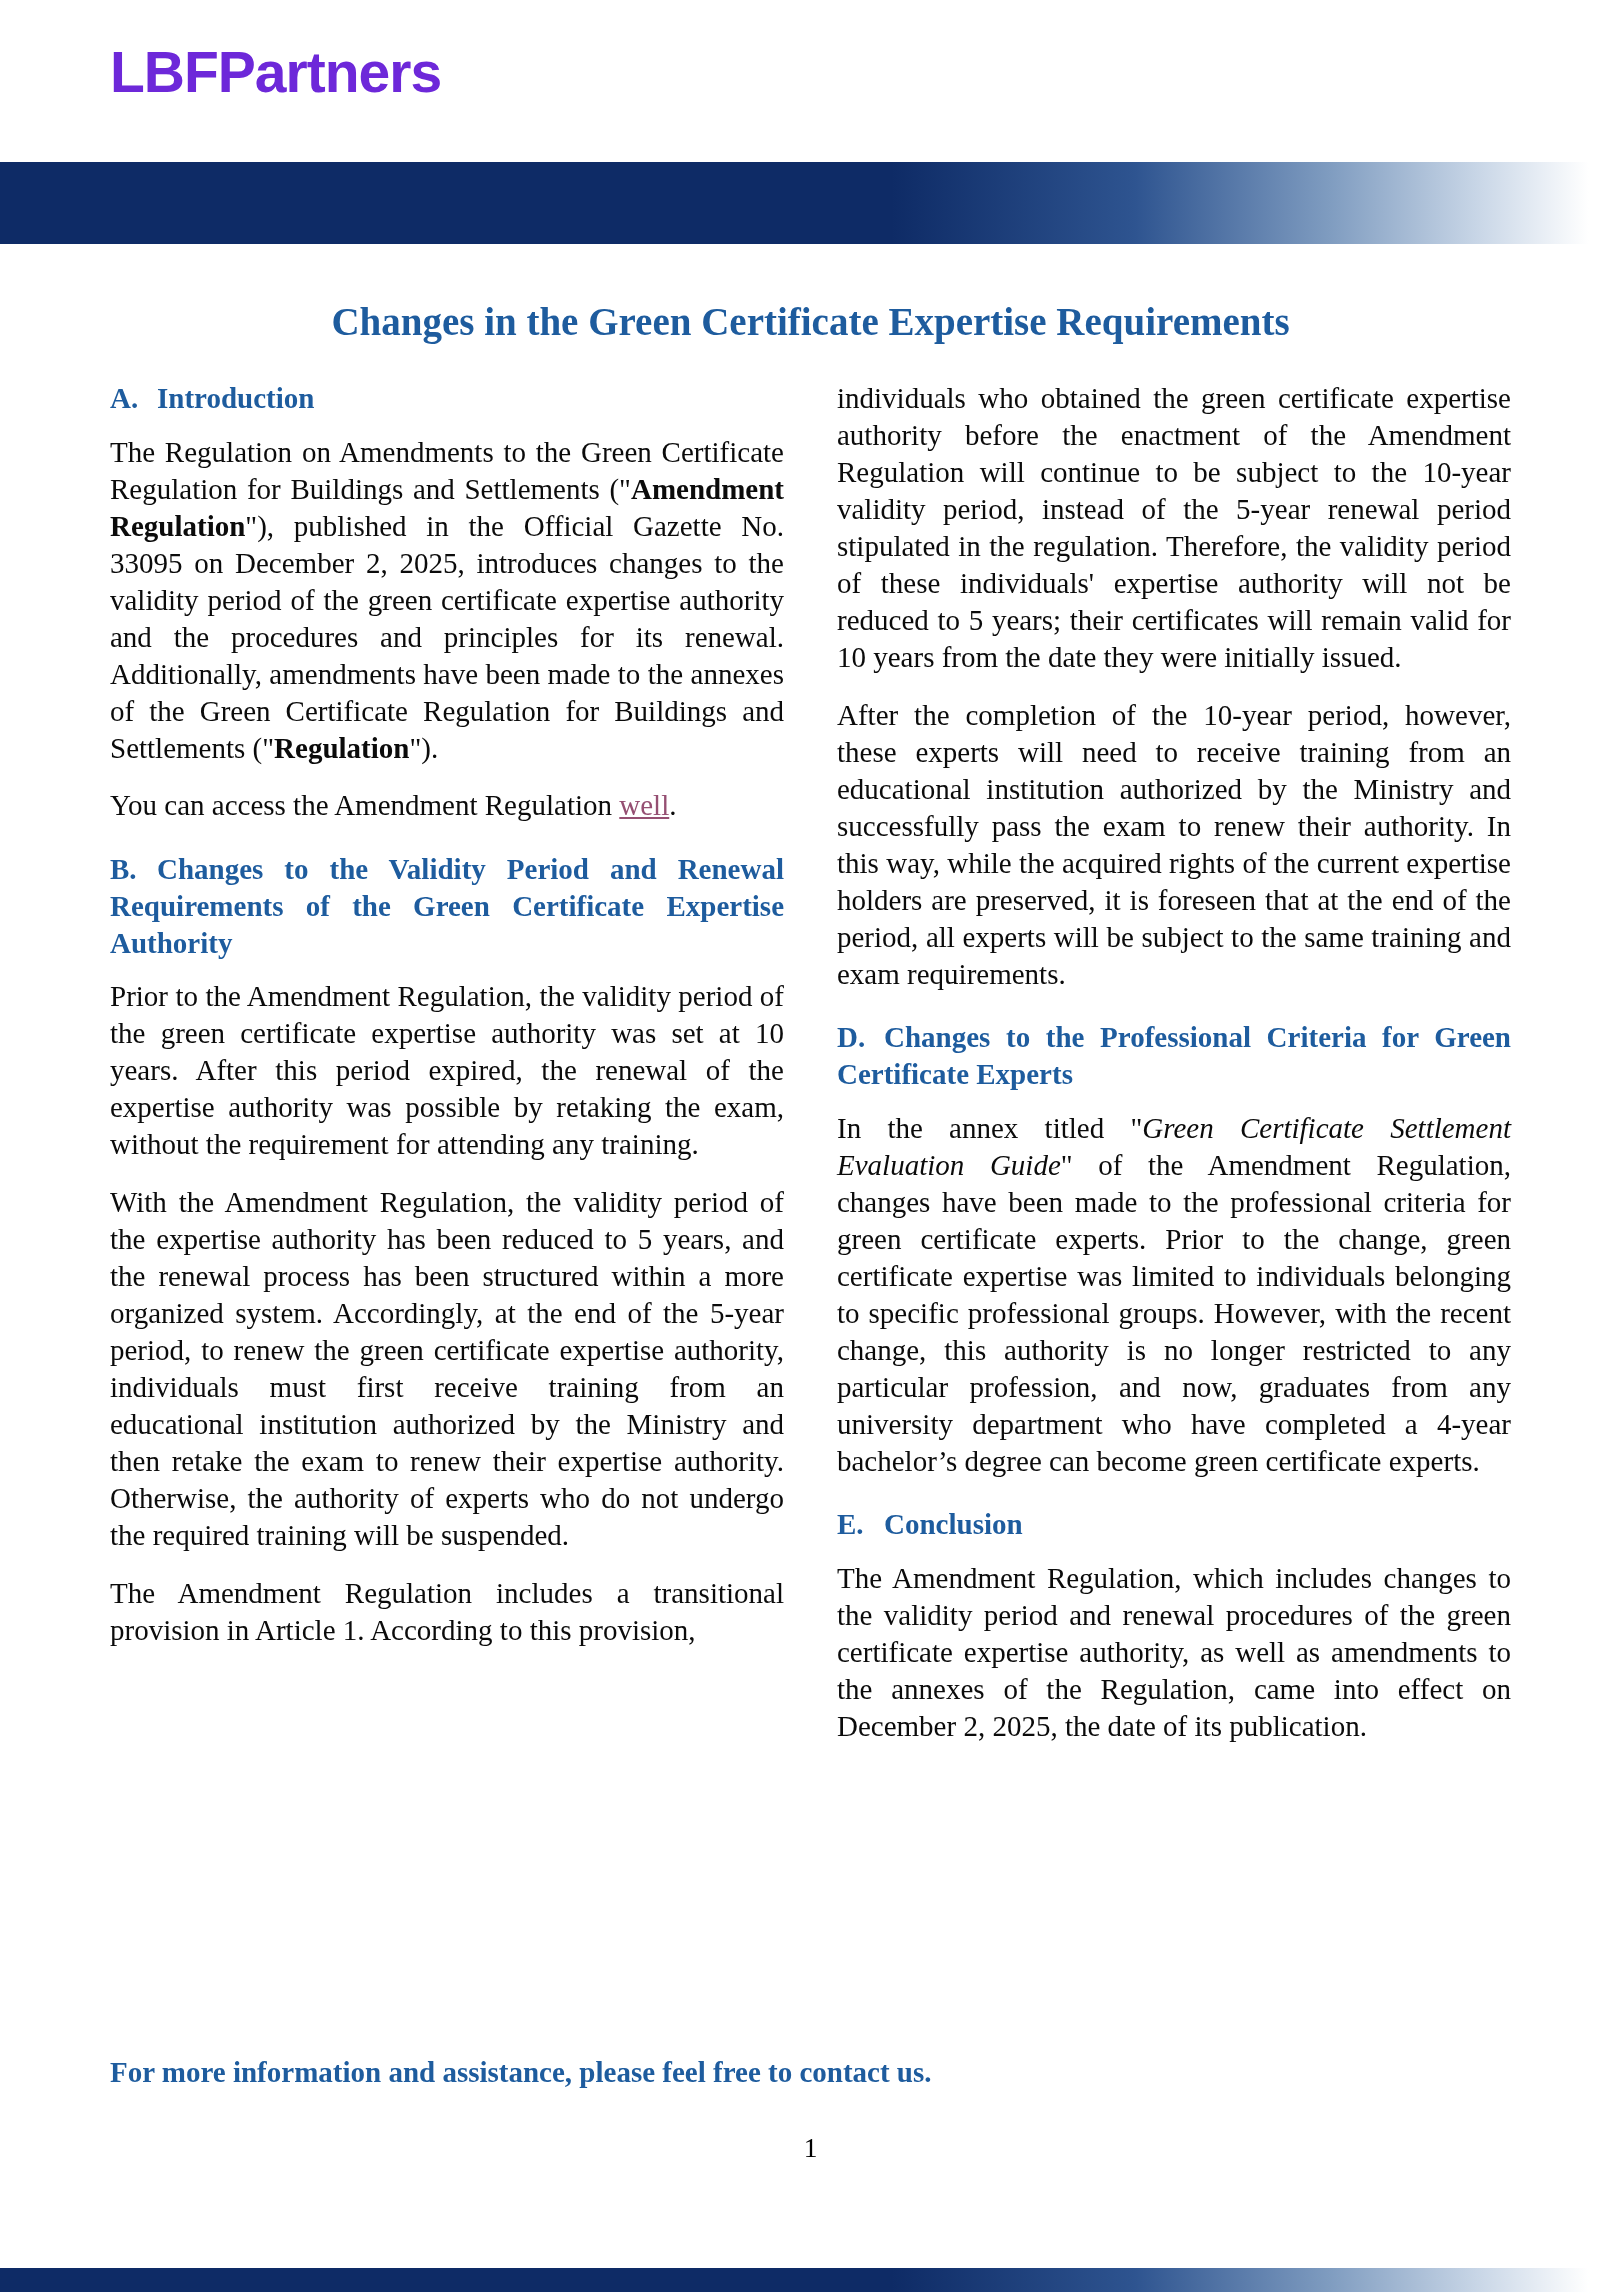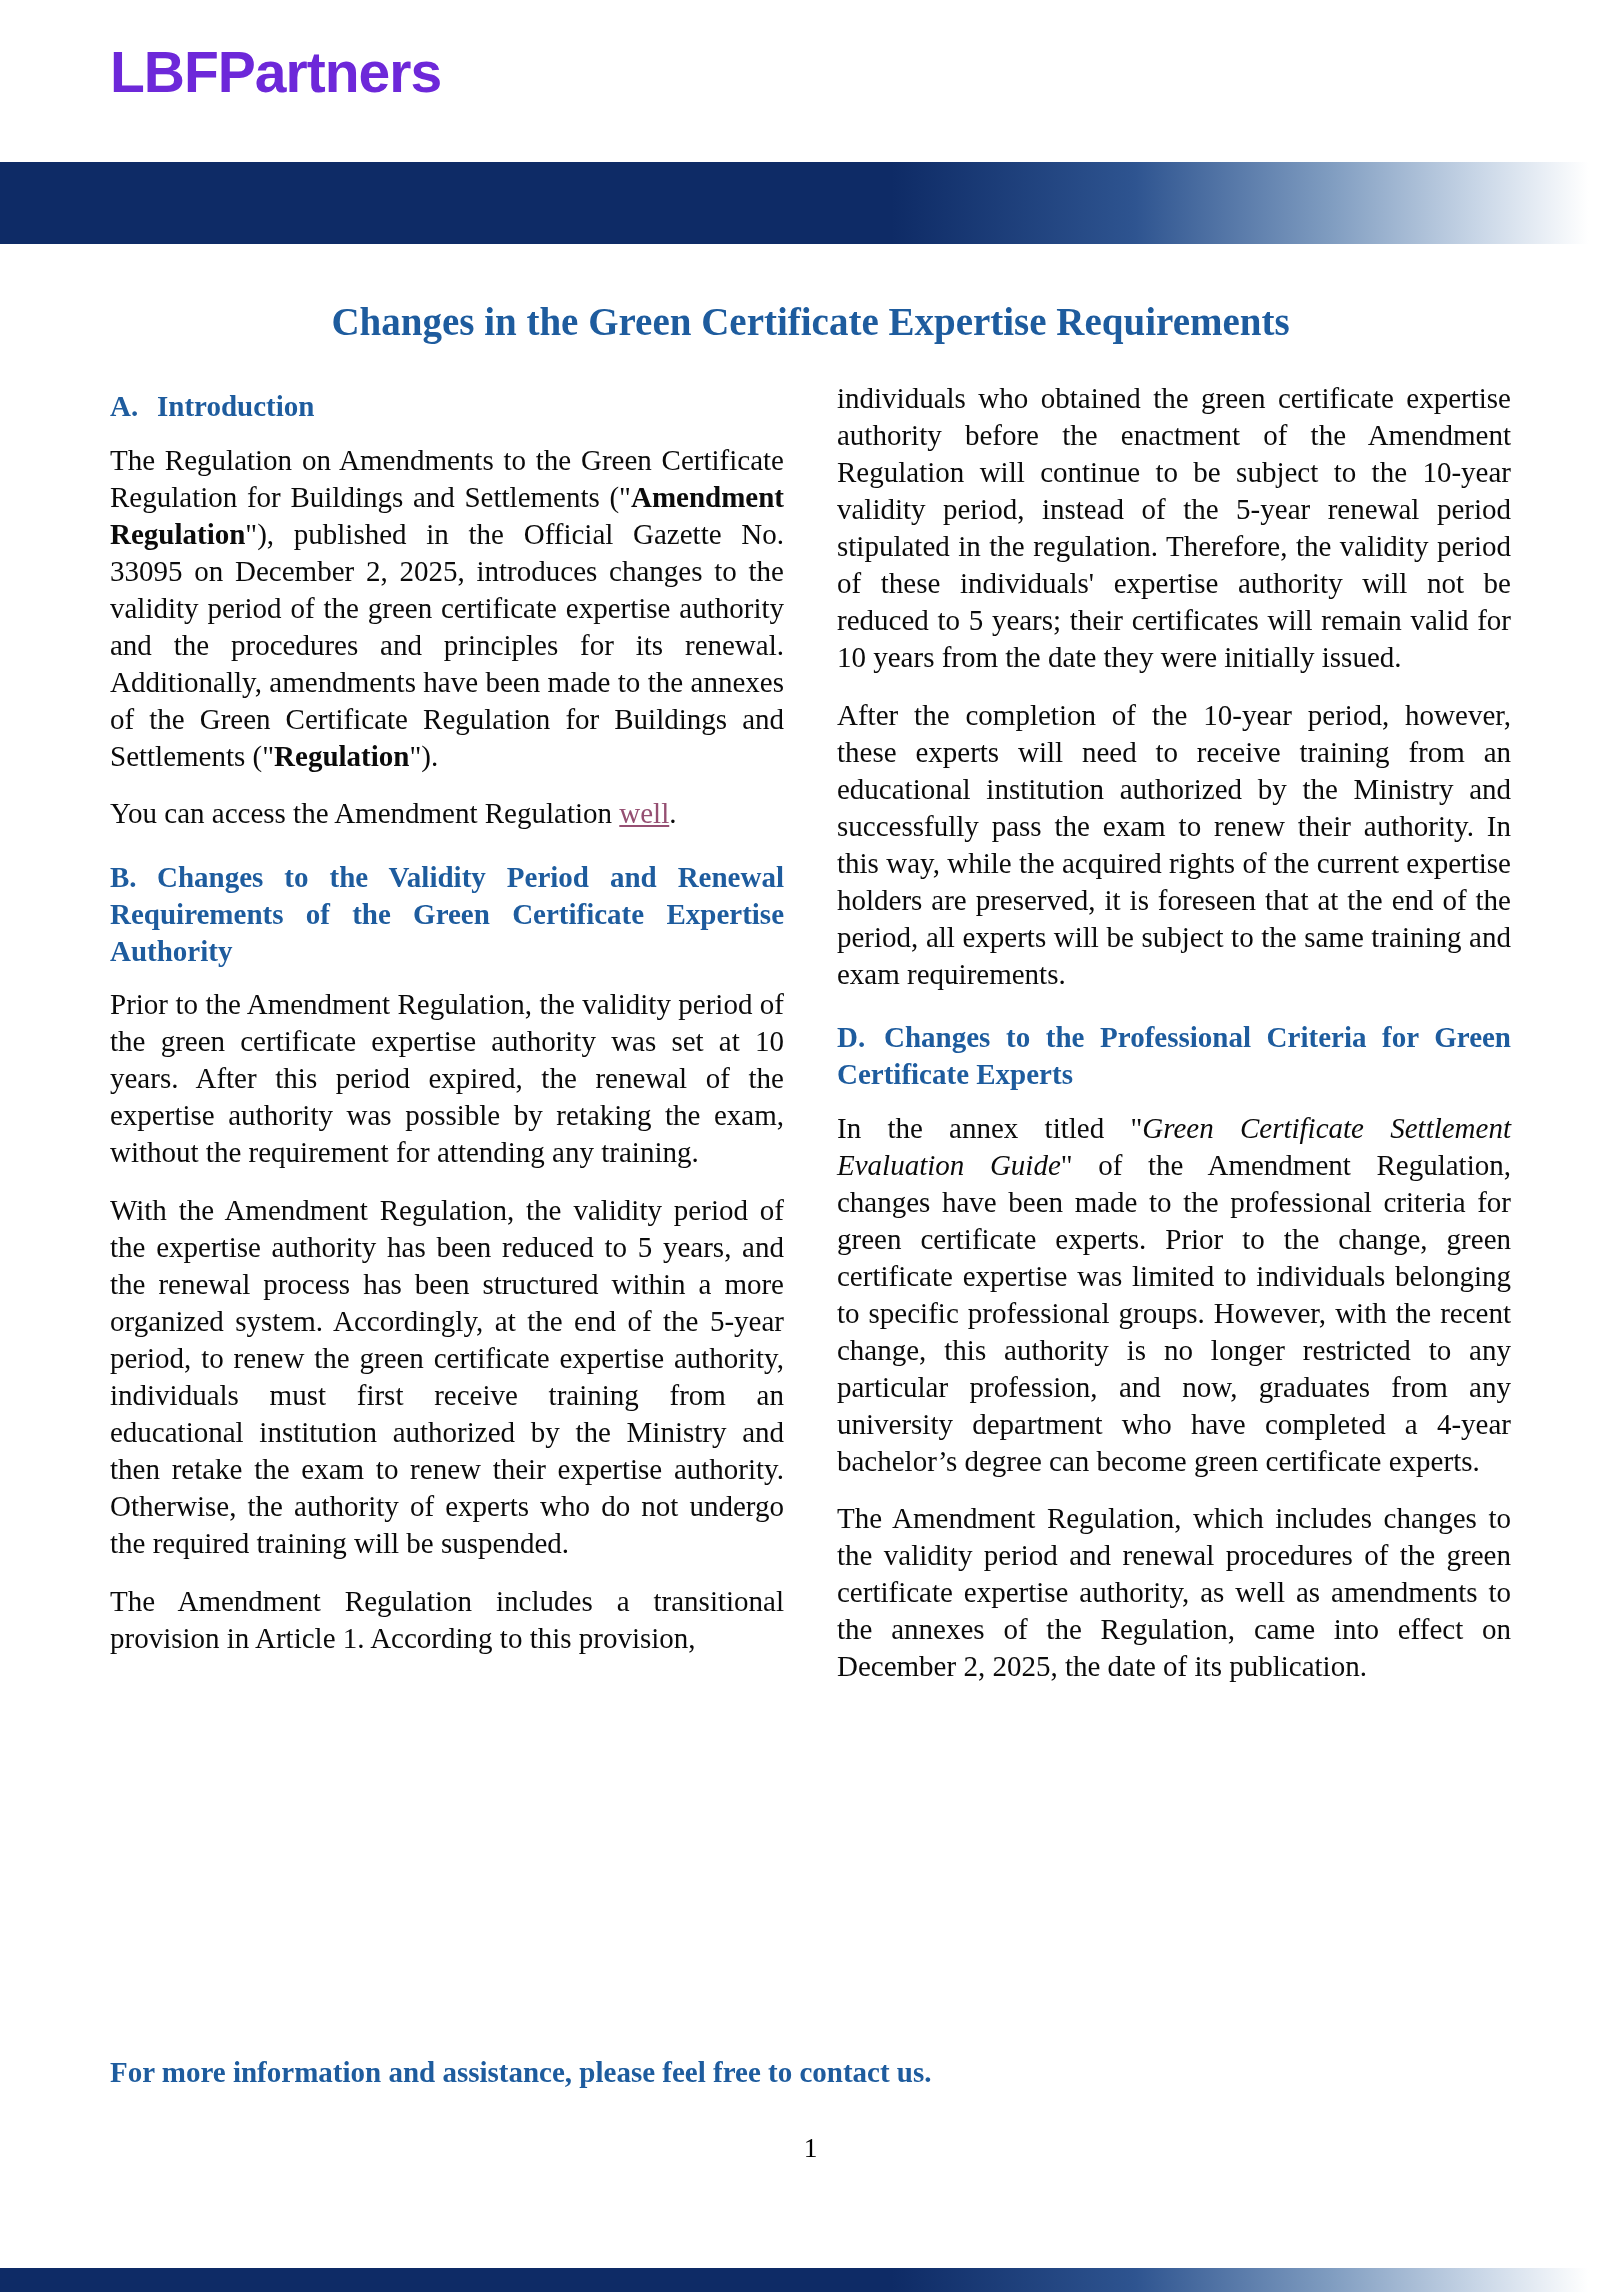--- a/index.html
+++ b/index.html
@@ -18,21 +18,21 @@
   
   .doc-title{position:absolute;left:0;top:298px;width:100%;text-align:center;
         font-weight:bold;font-size:39px;line-height:47px;color:#1e5c9e;}
   
   .col{position:absolute;top:380px;width:674px;font-size:29px;line-height:37px;
         color:#0b0b0b;text-align:justify;}
   .col-left{left:110px;}
   .col-right{left:837px;}
   .para{margin:0 0 20.6px 0;}
   .heading{color:#1e5c9e;font-weight:bold;margin:26.5px 0 16.7px 0;text-align:justify;}
-  .heading:first-child{margin-top:8px;}
+  .heading:first-child{margin-top:0;}
   .heading .letter{display:inline-block;min-width:47px;}
   .run-bold{font-weight:bold;}
   .run-italic{font-style:italic;}
   .link{color:#954f72;text-decoration:underline;cursor:pointer;}
   
   .footer-note{position:absolute;left:110px;top:2054px;font-weight:bold;
         font-size:29px;line-height:37px;color:#1e5c9e;text-align:right;}
   .page-number{position:absolute;left:0;top:2133px;width:100%;text-align:center;
         font-size:27.4px;color:#000000;}
 </style>
@@ -56,20 +56,21 @@
       <div class="heading"><span class="letter">B.</span><span>Changes to the Validity Period and Renewal Requirements of the Green Certificate Expertise Authority</span></div>
       <div class="para"><span class="run">Prior to the Amendment Regulation, the validity period of the green certificate expertise authority was set at 10 years. After this period expired, the renewal of the expertise authority was possible by retaking the exam, without the requirement for attending any training.</span></div>
       <div class="para"><span class="run">With the Amendment Regulation, the validity period of the expertise authority has been reduced to 5 years, and the renewal process has been structured within a more organized system. Accordingly, at the end of the 5-year period, to renew the green certificate expertise authority, individuals must first receive training from an educational institution authorized by the Ministry and then retake the exam to renew their expertise authority. Otherwise, the authority of experts who do not undergo the required training will be suspended.</span></div>
       <div class="para"><span class="run">The Amendment Regulation includes a transitional provision in Article 1. According to this provision,</span></div>
     </div>
   <div class="col col-right">
       <div class="para"><span class="run">individuals who obtained the green certificate expertise authority before the enactment of the Amendment Regulation will continue to be subject to the 10-year validity period, instead of the 5-year renewal period stipulated in the regulation. Therefore, the validity period of these individuals' expertise authority will not be reduced to 5 years; their certificates will remain valid for 10 years from the date they were initially issued.</span></div>
       <div class="para"><span class="run">After the completion of the 10-year period, however, these experts will need to receive training from an educational institution authorized by the Ministry and successfully pass the exam to renew their authority. In this way, while the acquired rights of the current expertise holders are preserved, it is foreseen that at the end of the period, all experts will be subject to the same training and exam requirements.</span></div>
       <div class="heading"><span class="letter">D.</span><span>Changes to the Professional Criteria for Green Certificate Experts</span></div>
       <div class="para"><span class="run">In the annex titled "</span><span class="run-italic">Green Certificate Settlement Evaluation Guide</span><span class="run">" of the Amendment Regulation, changes have been made to the professional criteria for green certificate experts. Prior to the change, green certificate expertise was limited to individuals belonging to specific professional groups. However, with the recent change, this authority is no longer restricted to any particular profession, and now, graduates from any university department who have completed a 4-year bachelor’s degree can become green certificate experts.</span></div>
+      <div class="heading"><span class="letter">E.</span><span>Conclusion</span></div>
       <div class="para"><span class="run">The Amendment Regulation, which includes changes to the validity period and renewal procedures of the green certificate expertise authority, as well as amendments to the annexes of the Regulation, came into effect on December 2, 2025, the date of its publication.</span></div>
     </div>
 
   <div class="footer-note">For more information and assistance, please feel free to contact us.</div>
 
   <div class="page-number">1</div>
 
   <div class="bottom-bar"></div>
 
 </div>

